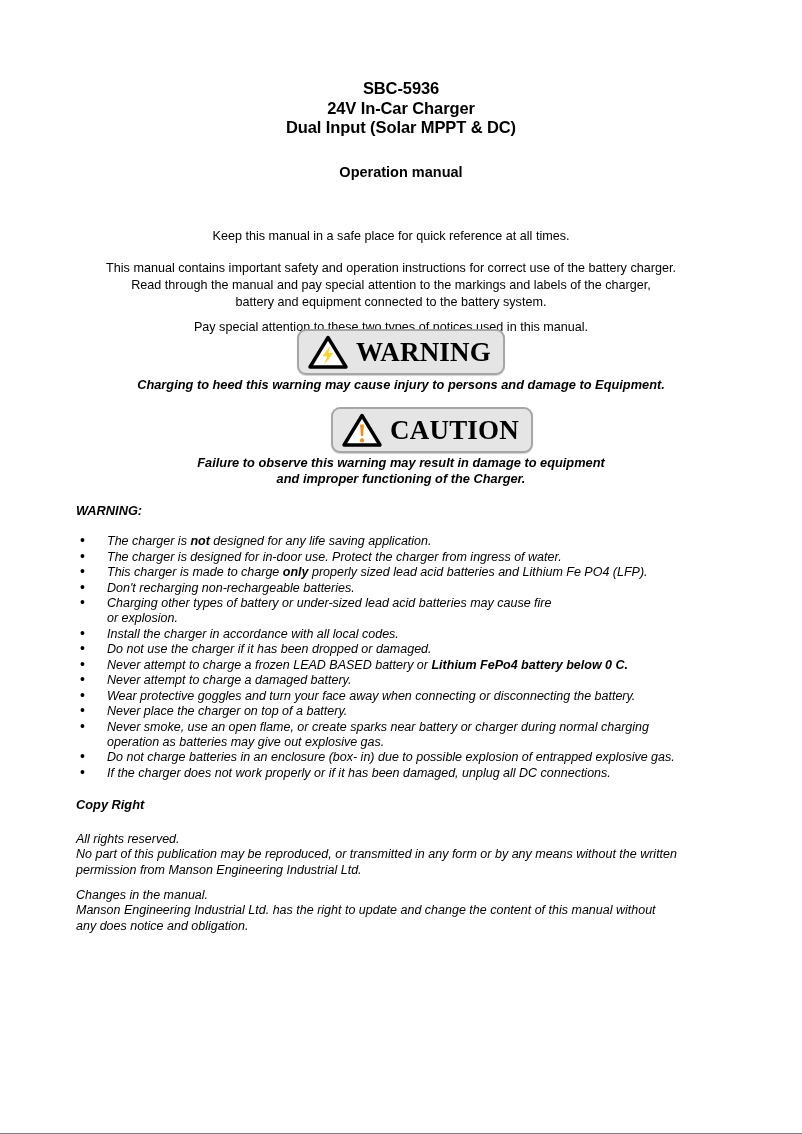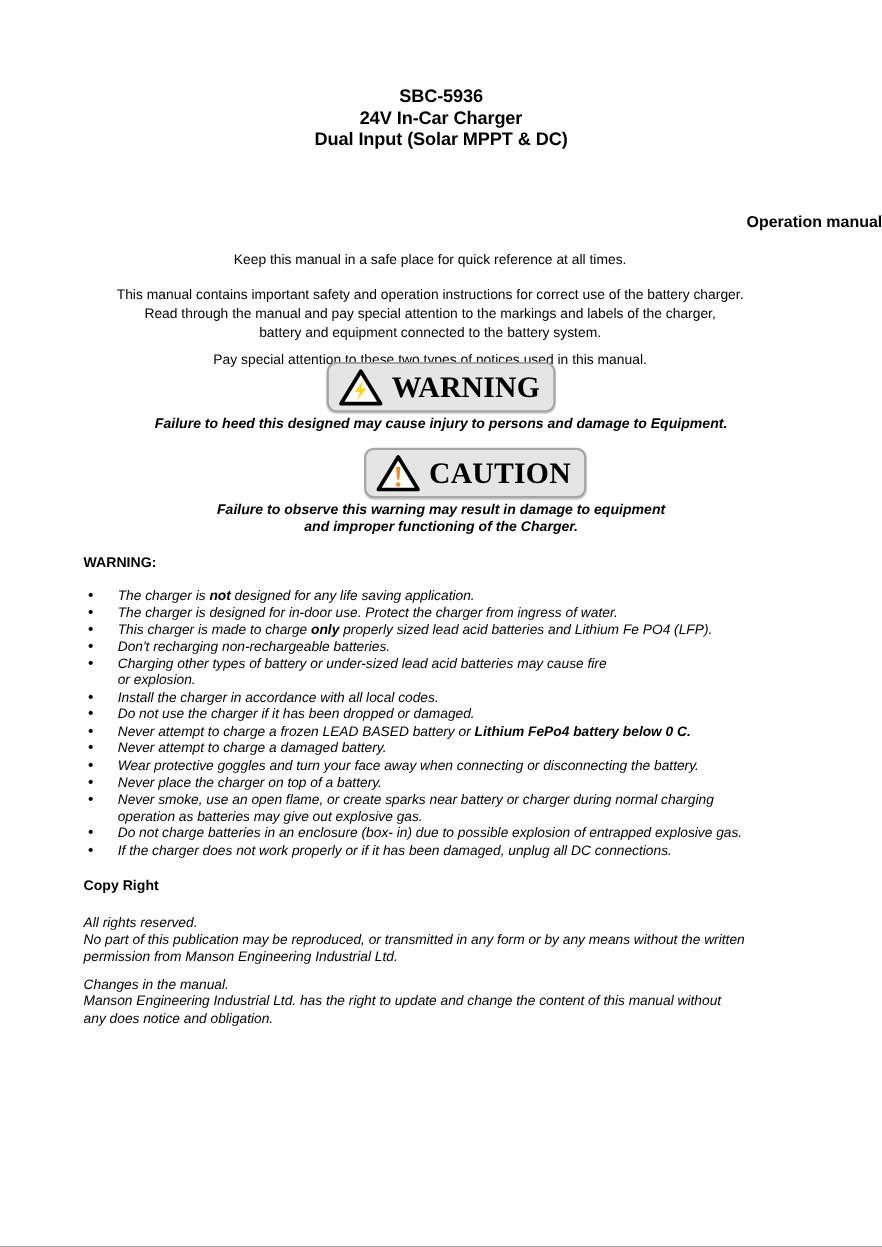--- a/index.html
+++ b/index.html
@@ -35,24 +35,23 @@
     font-size: 16.5px;
     font-weight: bold;
     line-height: 19.5px;
     letter-spacing: -0.1px;
   }
   .subtitle {
     position: absolute;
     top: 164px;
     left: 0;
     width: 802px;
-    text-align: right;
+    text-align: center;
     font-size: 14.5px;
     font-weight: bold;
-    margin-top: 30px;
   }
 
   
   .intro {
     position: absolute;
     left: 0;
     width: 782px;
     text-align: center;
     font-size: 12.6px;
     line-height: 17px;
@@ -104,20 +103,21 @@
     font-size: 12.8px;
     line-height: 16px;
   }
   .warning-caption { top: 377px; }
   .caution-caption { top: 455px; }
 
   
   .section-head {
     position: absolute;
     left: 76px;
+    font-style: italic;
     font-weight: bold;
     font-size: 12.8px;
   }
   .warning-head { top: 503px; }
   .copyright-head { top: 797px; }
 
   .bullets {
     position: absolute;
     top: 534px;
     left: 76px;
@@ -190,21 +190,21 @@
           <svg width="42" height="36" viewBox="0 0 42 36">
             <path d="M21 3.5 L39 33 L3 33 Z" fill="#ffffff" stroke="#000000" stroke-width="3.4" stroke-linejoin="round"></path>
             <path d="M23.4 11.5 L15.6 22.3 L20.2 22.3 L17.4 30.4 L26.2 19.0 L21.2 19.0 Z" fill="#FFD21E"></path>
           </svg>
         </span>
         <span class="badge-word">WARNING</span>
       </div>
     </div>
   </div>
 
-  <div class="notice-caption warning-caption">Failure to heed this designed may cause injury to persons and damage to Equipment.</div>
+  <div class="notice-caption warning-caption">Charging to heed this warning may cause injury to persons and damage to Equipment.</div>
 
   <div class="badge-wrap caution-badge">
     <div class="badge">
       <div class="badge-inner">
         <span>
           <svg width="42" height="36" viewBox="0 0 42 36">
             <path d="M21 3.5 L39 33 L3 33 Z" fill="#ffffff" stroke="#000000" stroke-width="3.4" stroke-linejoin="round"></path>
             <path d="M19.1 12.6 L22.9 12.6 L22.1 24.0 L19.9 24.0 Z" fill="#F28C1E"></path>
             <circle cx="21" cy="28.4" r="2.1" fill="#F28C1E"></circle>
           </svg>

